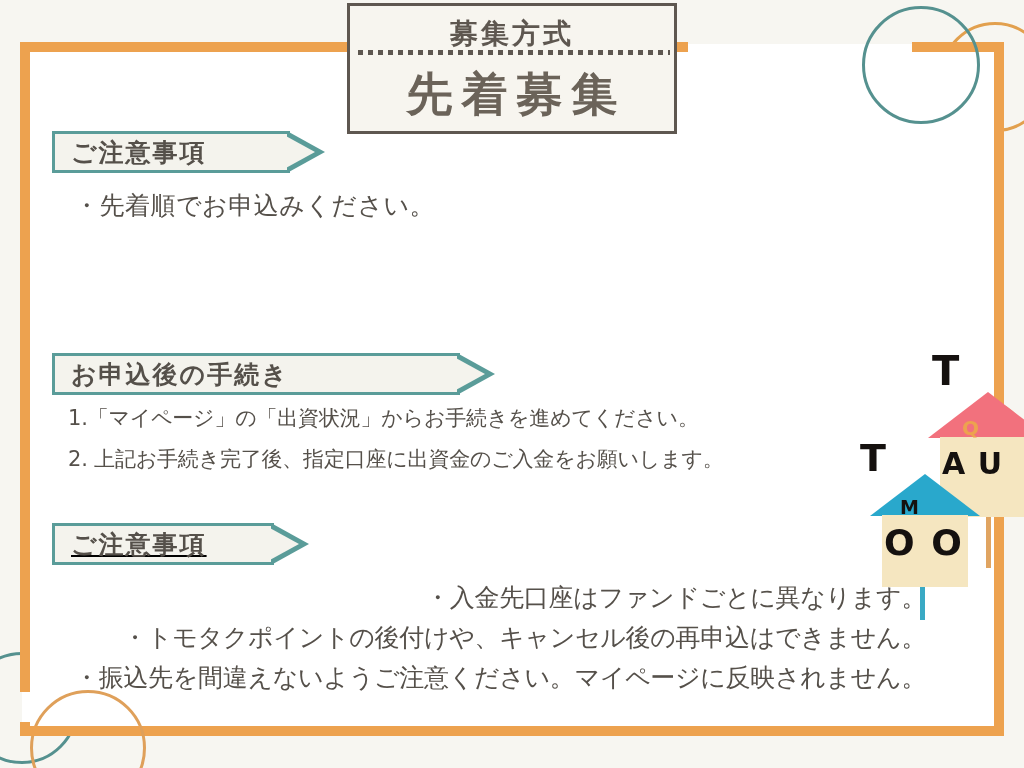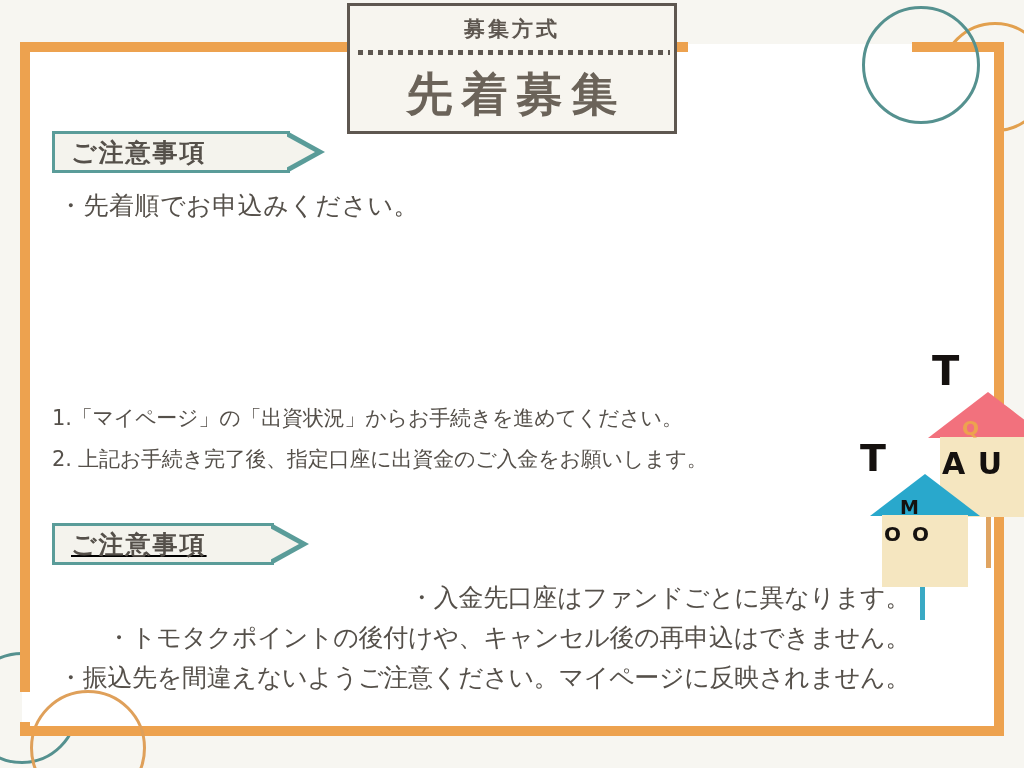--- a/index.html
+++ b/index.html
@@ -50,21 +50,21 @@
     position:absolute;
     left:347px; top:3px;
     width:330px; height:131px;
     background:#f7f5ef;
     border:3px solid #5e5750;
   }
   #title-kicker {
     position:absolute;
     left:0; top:9px; width:100%;
     text-align:center;
-    font-size:21px;
+    font-size:28px;
     font-weight:bold;
     letter-spacing:3px;
     color:#5e5750;
     font-family:"DejaVu Sans", sans-serif;
   }
   #title-divider {
     position:absolute;
     left:8px; top:44px;
     width:312px; height:5px;
     background-image:repeating-linear-gradient(to right,
@@ -137,20 +137,21 @@
   #banner-2 .banner-body { width:408px; }
   #banner-3 { left:52px; top:523px;text-decoration:underline; }
   #banner-3 .banner-body { width:222px; }
 
   
   .text-block { position:absolute; }
   .line {
     color:#55504a;
     font-family:"DejaVu Sans", sans-serif;
     white-space:nowrap;
+    margin-left:16px;
   }
 
   #block-1 { left:58px; top:186px; }
   #block-1 .line { font-size:25px; line-height:40px; letter-spacing:0.5px; }
 
   #block-2 { left:52px; top:398px; }
   #block-2 .line { font-size:21px; line-height:41px; letter-spacing:-0.2px; }
 
   #block-3 { left:58px; top:578px;text-align:right; }
   #block-3 .line { font-size:25px; line-height:40px; letter-spacing:-0.3px; }
@@ -202,21 +203,21 @@
   #house-tomo .body {
     position:absolute; left:18px; top:41px;
     width:86px; height:72px;
     background:#f5e6c0;
   }
   #house-tomo .letters {
     position:absolute; left:20px; top:48px;
     font-family:"DejaVu Sans", sans-serif;
     font-weight:bold;
     color:#15110f;
-    font-size:20px;
+    font-size:36px;
     letter-spacing:2px;
   }
   #house-tomo .t-letter {
     position:absolute; left:-4px; top:-38px;
     font-size:38px; font-weight:bold; color:#15110f;
     font-family:"DejaVu Sans", sans-serif;
   }
   #house-tomo .m-letter {
     position:absolute; left:36px; top:22px;
     font-size:19px; font-weight:bold; color:#15110f;
@@ -258,20 +259,26 @@
   <div class="banner" id="banner-1">
     <div class="banner-body">
       <span class="banner-label">ご注意事項</span>
     </div>
     <div class="banner-tip"></div>
   </div>
   <div class="text-block" id="block-1">
     <div class="line">・先着順でお申込みください。</div>
   </div>
 
+  <div class="banner" id="banner-2">
+    <div class="banner-body">
+      <span class="banner-label">お申込後の手続き</span>
+    </div>
+    <div class="banner-tip"></div>
+  </div>
   <div class="text-block" id="block-2">
     <div class="line">1.「マイページ」の「出資状況」からお手続きを進めてください。</div>
     <div class="line">2. 上記お手続き完了後、指定口座に出資金のご入金をお願いします。</div>
   </div>
 
   <div class="banner" id="banner-3">
     <div class="banner-body">
       <span class="banner-label">ご注意事項</span>
     </div>
     <div class="banner-tip"></div>

